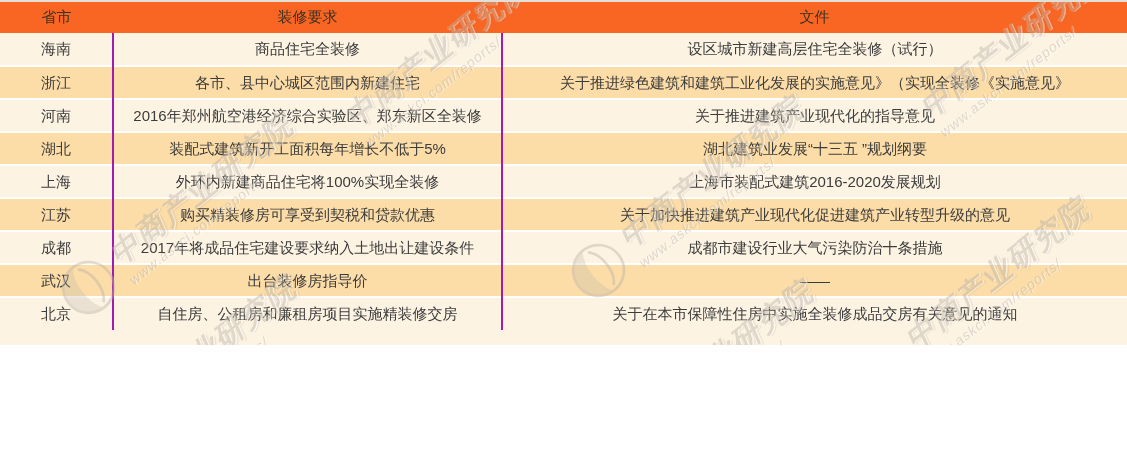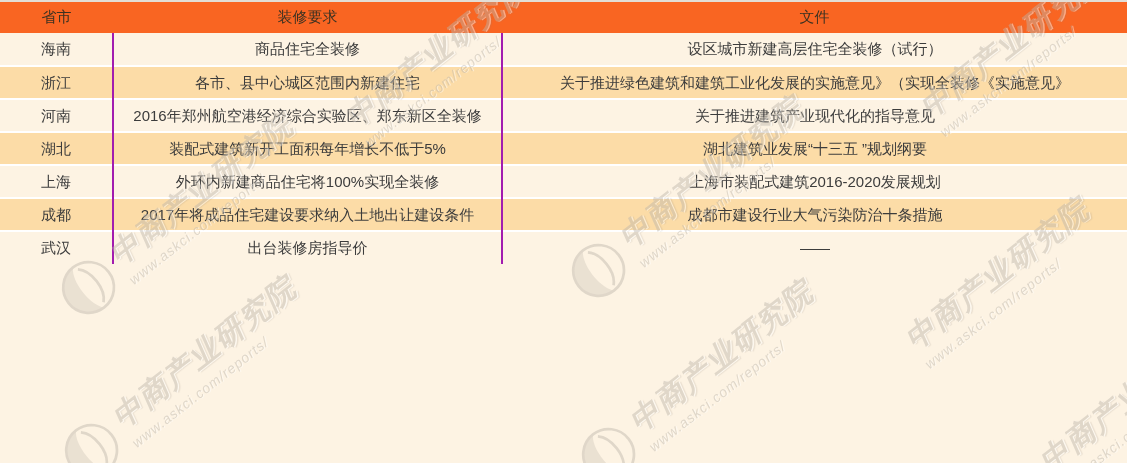--- a/index.html
+++ b/index.html
@@ -2,21 +2,21 @@
 <html><head>
 <meta charset="utf-8">
 <style>
   * { margin: 0; padding: 0; box-sizing: border-box; }
   html, body { background: #fff; }
   body { font-family: "Liberation Sans", "DejaVu Sans", sans-serif; }
 
   .page {
     position: relative;
     width: 1127px;
-    height: 463px;
+    height: 345px;
     overflow: hidden;
     border-top: 2px solid #E3DED6;
     background: #FDF3E3;
   }
 
   table.policy-table {
     width: 1127px;
     table-layout: fixed;
     border-collapse: collapse;
     position: relative;
@@ -129,29 +129,39 @@
         <td>湖北</td>
         <td>装配式建筑新开工面积每年增长不低于5%</td>
         <td>湖北建筑业发展“十三五 ”规划纲要</td>
       </tr>
       <tr>
         <td>上海</td>
         <td>外环内新建商品住宅将100%实现全装修</td>
         <td>上海市装配式建筑2016-2020发展规划</td>
       </tr>
       <tr>
+        <td>江苏</td>
+        <td>购买精装修房可享受到契税和贷款优惠</td>
+        <td>关于加快推进建筑产业现代化促进建筑产业转型升级的意见</td>
+      </tr>
+      <tr>
         <td>成都</td>
         <td>2017年将成品住宅建设要求纳入土地出让建设条件</td>
         <td>成都市建设行业大气污染防治十条措施</td>
       </tr>
       <tr>
         <td>武汉</td>
         <td>出台装修房指导价</td>
         <td>——</td>
       </tr>
+      <tr>
+        <td>北京</td>
+        <td>自住房、公租房和廉租房项目实施精装修交房</td>
+        <td>关于在本市保障性住房中实施全装修成品交房有关意见的通知</td>
+      </tr>
     </tbody>
   </table>
 
   <div class="watermark-layer">
     <div class="wm" style="left:330px; top:28px;">
       <div class="wm-text">
         <div class="wm-brand">中商产业研究院</div>
         <div class="wm-url">www.askci.com/reports/</div>
       </div>
     </div>

